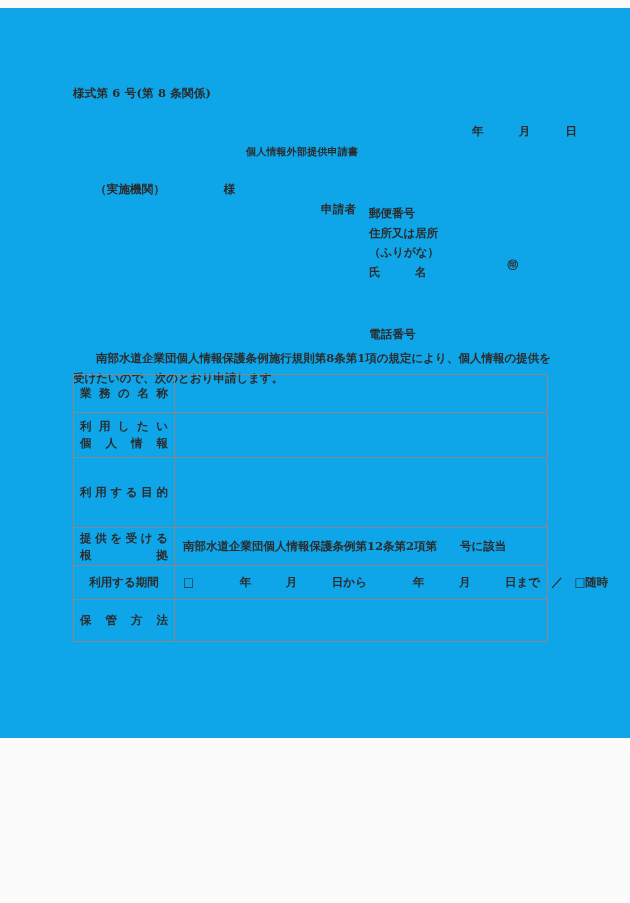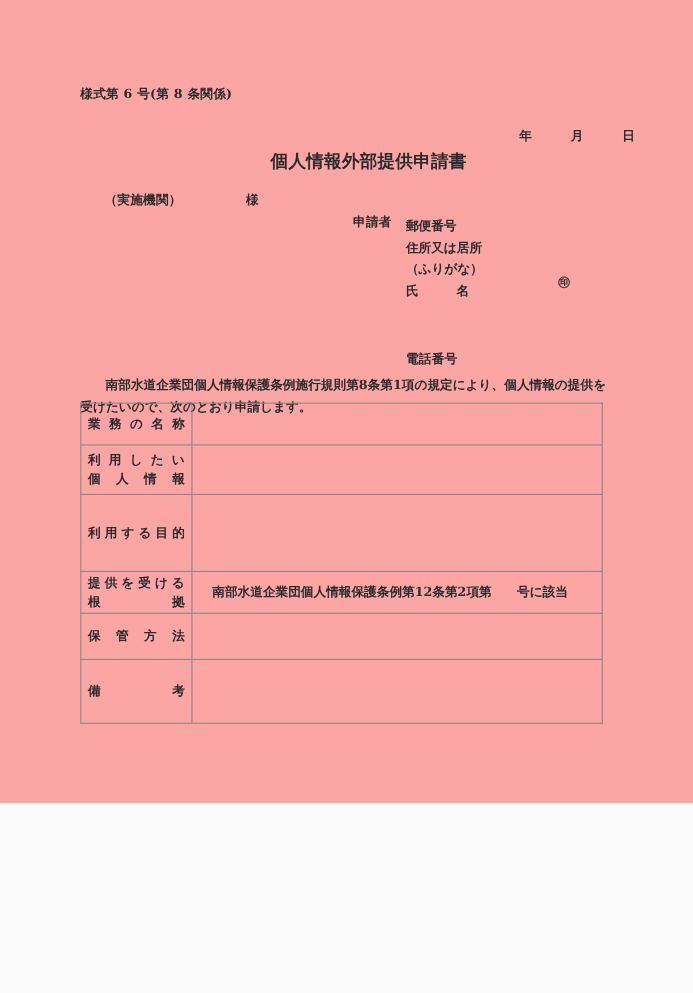--- a/index.html
+++ b/index.html
@@ -12,24 +12,24 @@
     height: 903px;
     background: #fbfbfb;
     font-family: "DejaVu Serif", "Liberation Serif", serif;
     color: #2b2b2b;
     position: relative;
     overflow: hidden;
   }
 
   .page {
     position: absolute;
-    left: 0; top: 0;
+    left: 0; top: 8px;
     width: 630px;
     height: 730px;
-    background: #fca5a5;
+    background: #0ea5e9;
   }
 
   
   .t {
     position: absolute;
     white-space: pre;
     line-height: 1.0;
     font-weight: 600;
     letter-spacing: 0.2px;
   }
@@ -46,21 +46,21 @@
     left: 434px;
     top: 118px;
     font-size: 11.5px;
     margin-left: 38px;
   }
 
   
   #doc-title {
     left: 246px;
     top: 139px;
-    font-size: 16px;
+    font-size: 10px;
   }
 
   
   #addressee {
     left: 95px;
     top: 176px;
     font-size: 11.5px;
   }
 
   
@@ -127,21 +127,21 @@
     vertical-align: middle;
     padding: 0;
   }
   #form-table td.label {
     width: 88px;
     padding: 0 6px;
     text-align: center;
     margin-top: 35px;
   }
   #form-table td.value {
-    padding: 0 18px;
+    padding: 0 8px;
   }
   .lbl-line {
     display: block;
     white-space: pre;
     line-height: 17px;
   }
   .lbl-spread {
     display: block;
     text-align: justify;
     text-align-last: justify;
@@ -225,35 +225,35 @@
       <tr class="r-basis">
         <td class="label">
           <span class="lbl-spread">提供を受ける</span>
           <span class="lbl-spread">根　　　　拠</span>
         </td>
         <td class="value">
           <span class="cell-text">南部水道企業団個人情報保護条例第12条第2項第　　号に該当</span>
         </td>
       </tr>
 
+      <tr class="r-period">
+        <td class="label">
+          <span class="lbl-line">利用する期間</span>
+        </td>
+        <td class="value">
+          <span class="cell-text">□　　　　年　　　月　　　日から　　　　年　　　月　　　日まで　／　□随時</span>
+        </td>
+      </tr>
 
       <tr class="r-keep">
         <td class="label">
           <span class="lbl-spread">保 管 方 法</span>
         </td>
         <td class="value">
           <span class="cell-text"></span>
         </td>
       </tr>
 
-      <tr class="r-note">
-        <td class="label">
-          <span class="lbl-spread">備　　　　　考</span>
-        </td>
-        <td class="value">
-          <span class="cell-text"></span>
-        </td>
-      </tr>
     </tbody>
   </table>
 
 
 </div>
 
 </body></html>

